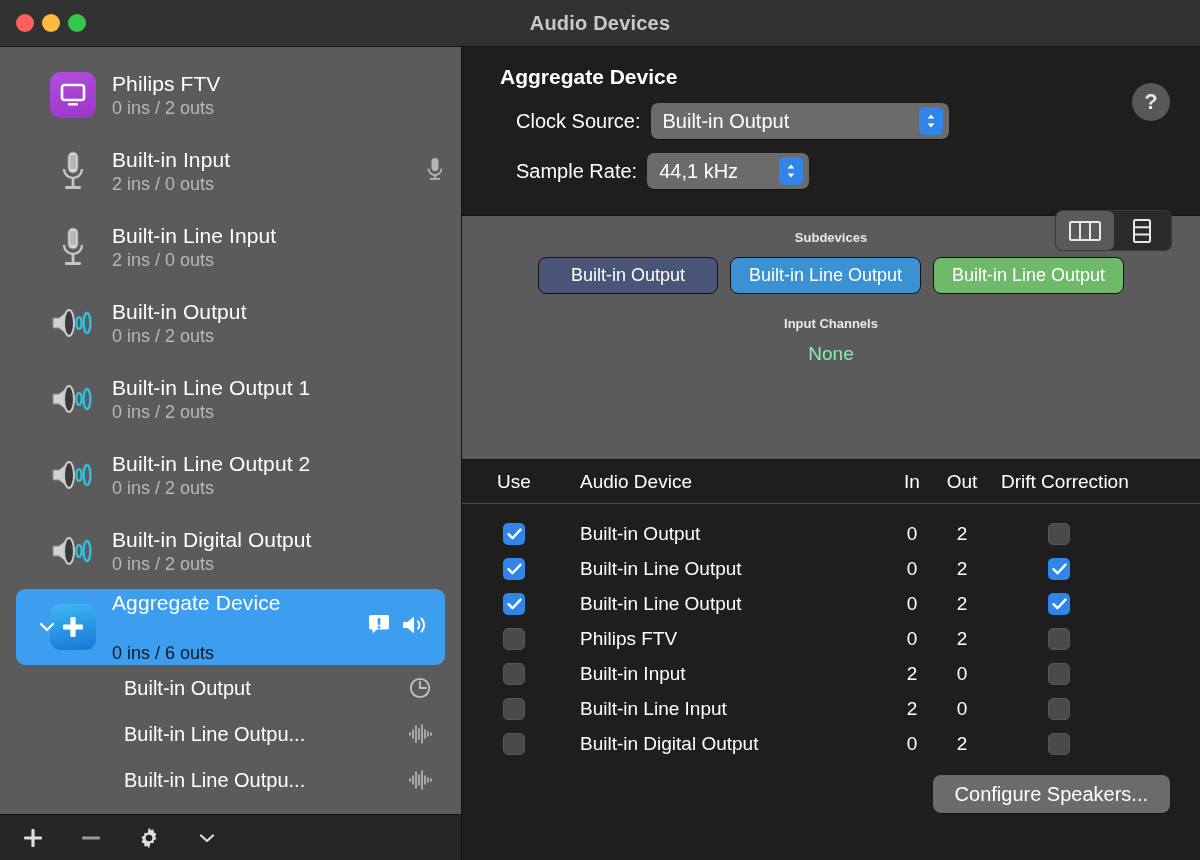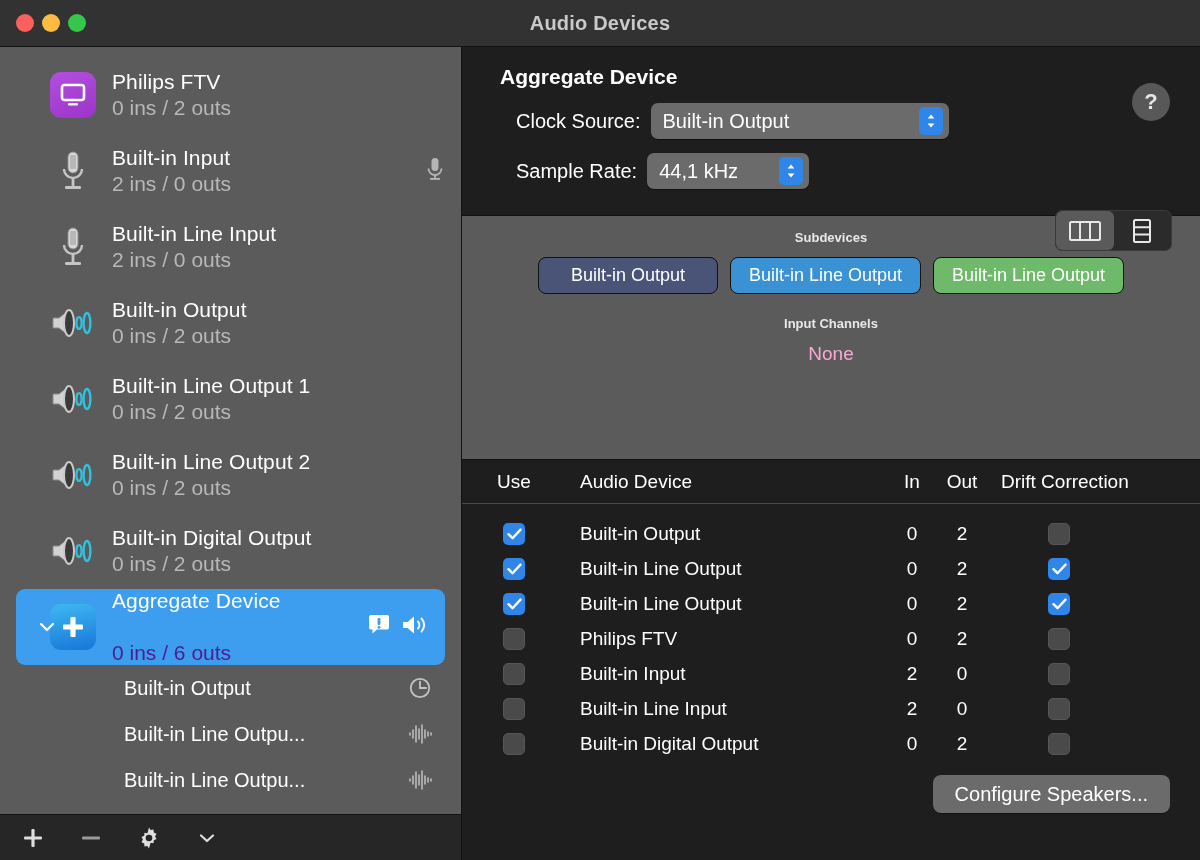--- a/index.html
+++ b/index.html
@@ -134,25 +134,25 @@
   }
 
   .dev-text { display: flex; flex-direction: column; justify-content: center; gap: 2px; flex: 1; min-width: 0; }
   .dev-name {
     font-size: 21px;
     color: #ffffff;
     white-space: nowrap;
     letter-spacing: .1px;
   }
   .dev-sub {
-    font-size: 21px;
+    font-size: 18px;
     color: #b8b8b8;
     white-space: nowrap;
   }
-  .device-row.selected .dev-sub { color: #4c1d95; margin-top: 26px; }
+  .device-row.selected .dev-sub { color: #0f172a; margin-top: 26px; }
 
   .row-badges {
     display: flex;
     align-items: center;
     gap: 10px;
     margin-left: auto;
     padding-right: 2px;
   }
 
   
@@ -305,21 +305,21 @@
     padding: 0 18px;
     border-radius: 8px;
     border: 1px solid #111;
     display: flex; align-items: center; justify-content: center;
     font-size: 18px;
     color: #ffffff;
     white-space: nowrap;
   }
   #none-text {
     font-size: 19px;
-    color: #f9a8d4;
+    color: #86efac;
     margin-bottom: 32px;
   }
 
   
   #table-wrap {
     flex: 1;
     display: flex;
     flex-direction: column;
     min-height: 0;
   }

